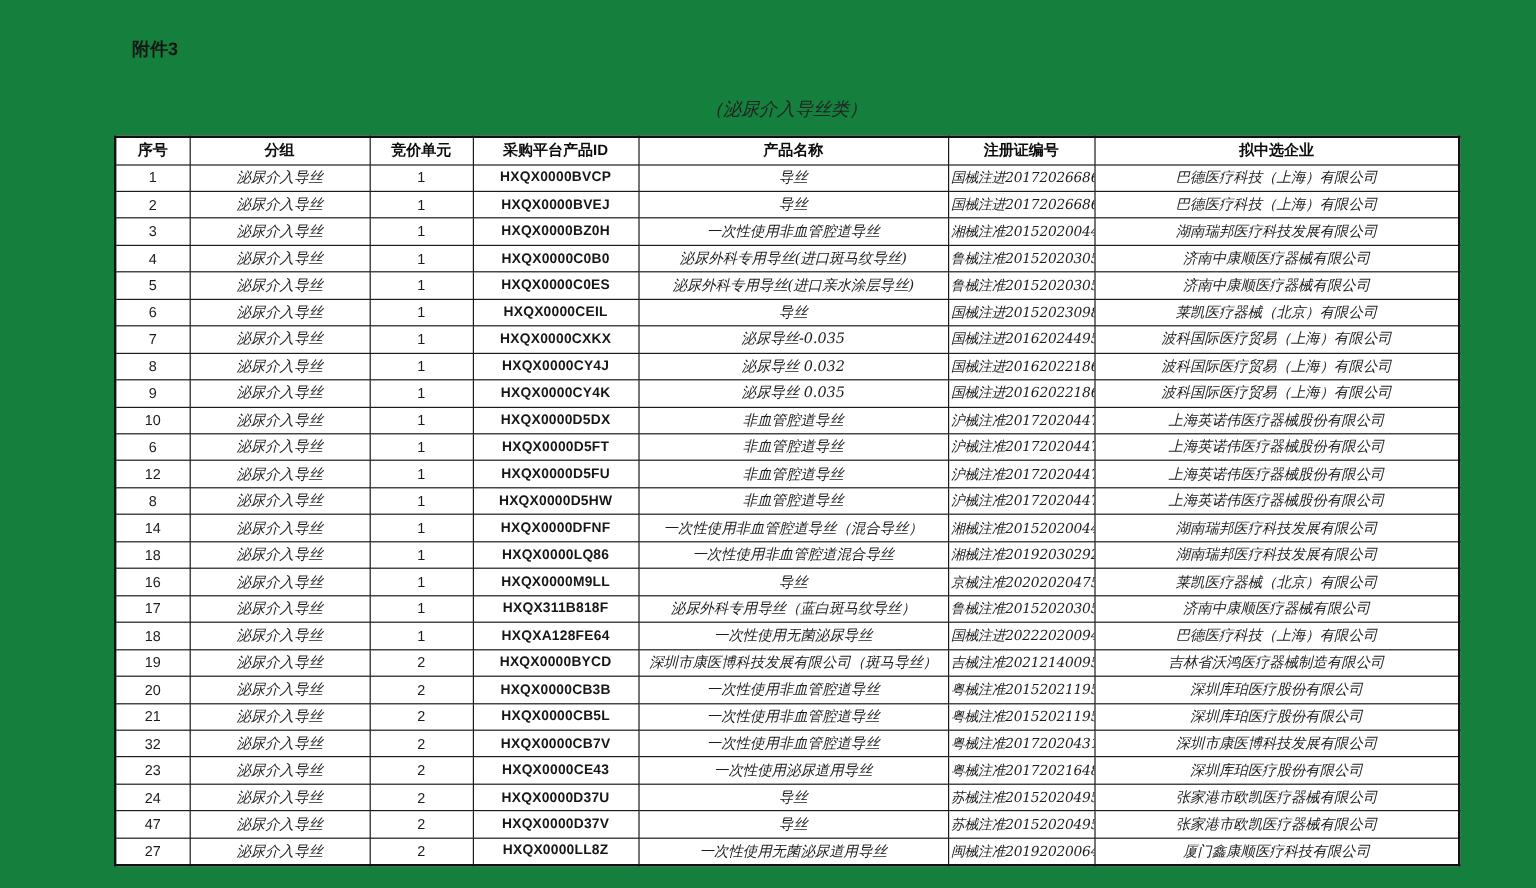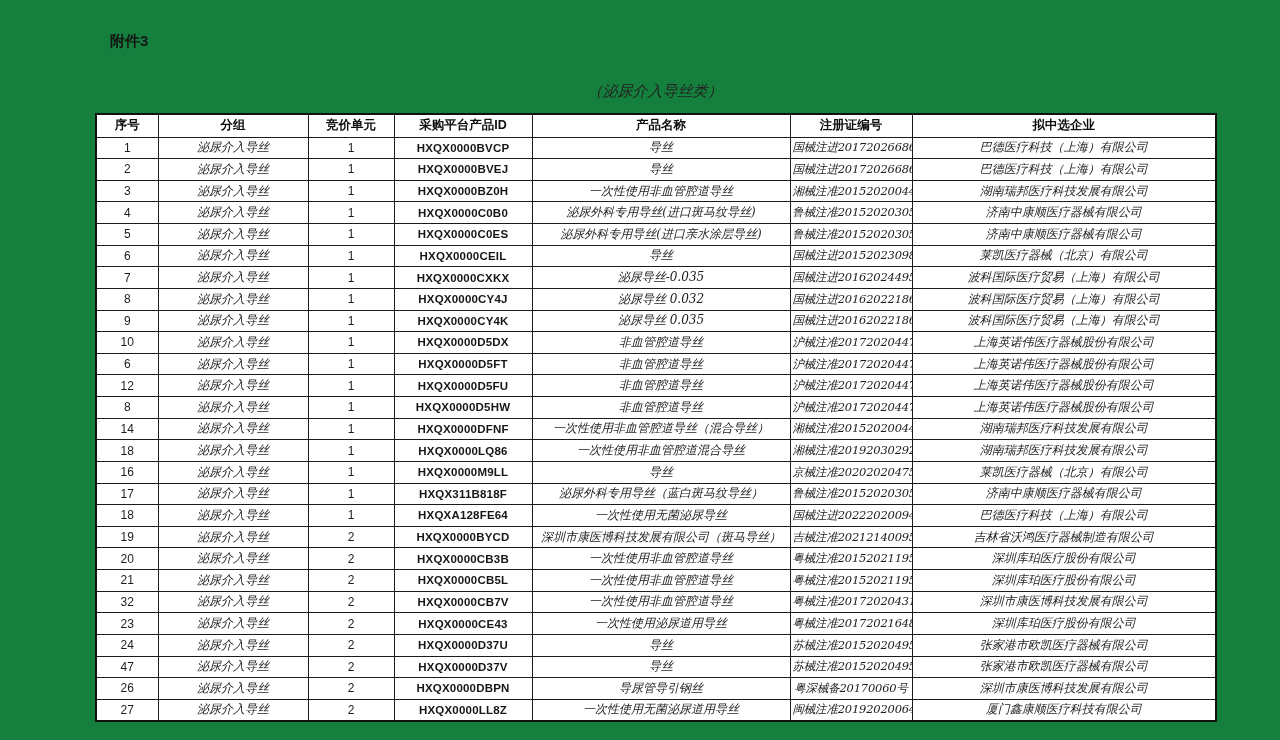--- a/index.html
+++ b/index.html
@@ -321,29 +321,20 @@
         <tr>
           <td class="c-serial">47</td>
           <td class="c-group">泌尿介入导丝</td>
           <td class="c-unit">2</td>
           <td class="c-id">HXQX0000D37V</td>
           <td class="c-name">导丝</td>
           <td class="c-reg">苏械注准20152020495</td>
           <td class="c-ent">张家港市欧凯医疗器械有限公司</td>
         </tr>
         <tr>
-          <td class="c-serial">26</td>
-          <td class="c-group">泌尿介入导丝</td>
-          <td class="c-unit">2</td>
-          <td class="c-id">HXQX0000DBPN</td>
-          <td class="c-name">导尿管导引钢丝</td>
-          <td class="c-reg">粤深械备20170060号</td>
-          <td class="c-ent">深圳市康医博科技发展有限公司</td>
-        </tr>
-        <tr>
           <td class="c-serial">27</td>
           <td class="c-group">泌尿介入导丝</td>
           <td class="c-unit">2</td>
           <td class="c-id">HXQX0000LL8Z</td>
           <td class="c-name">一次性使用无菌泌尿道用导丝</td>
           <td class="c-reg">闽械注准20192020064</td>
           <td class="c-ent">厦门鑫康顺医疗科技有限公司</td>
         </tr>
       </tbody>
   </table>

